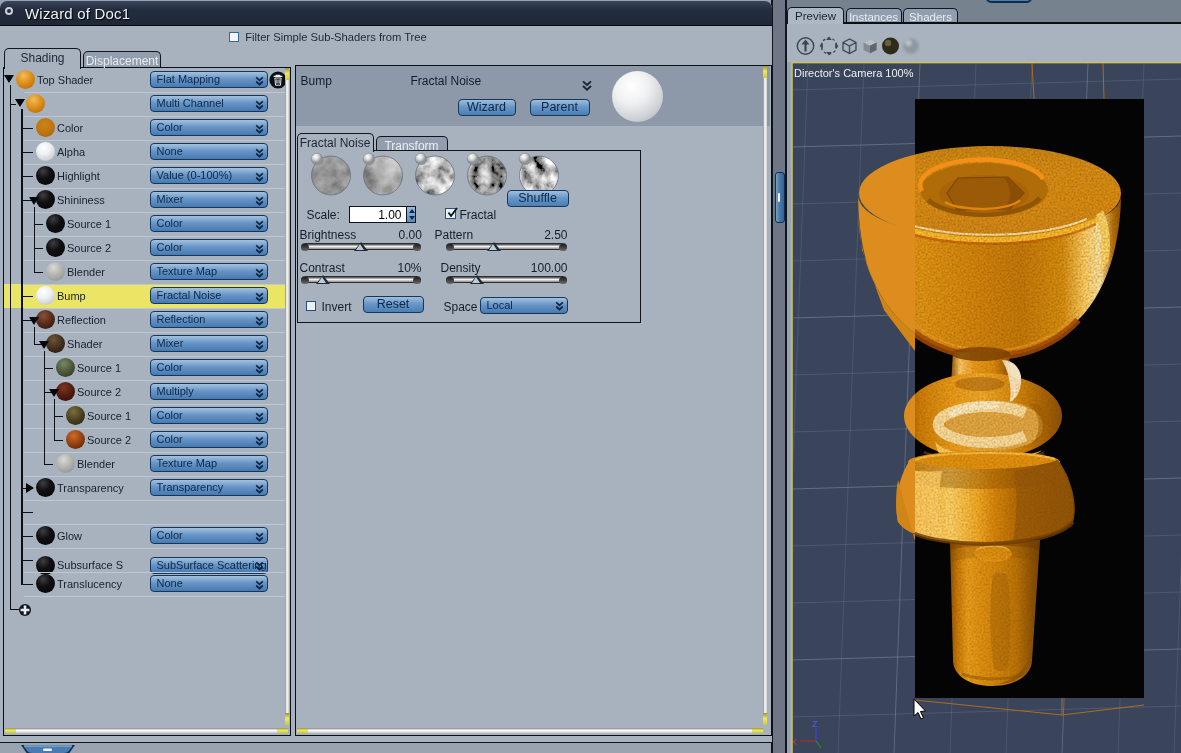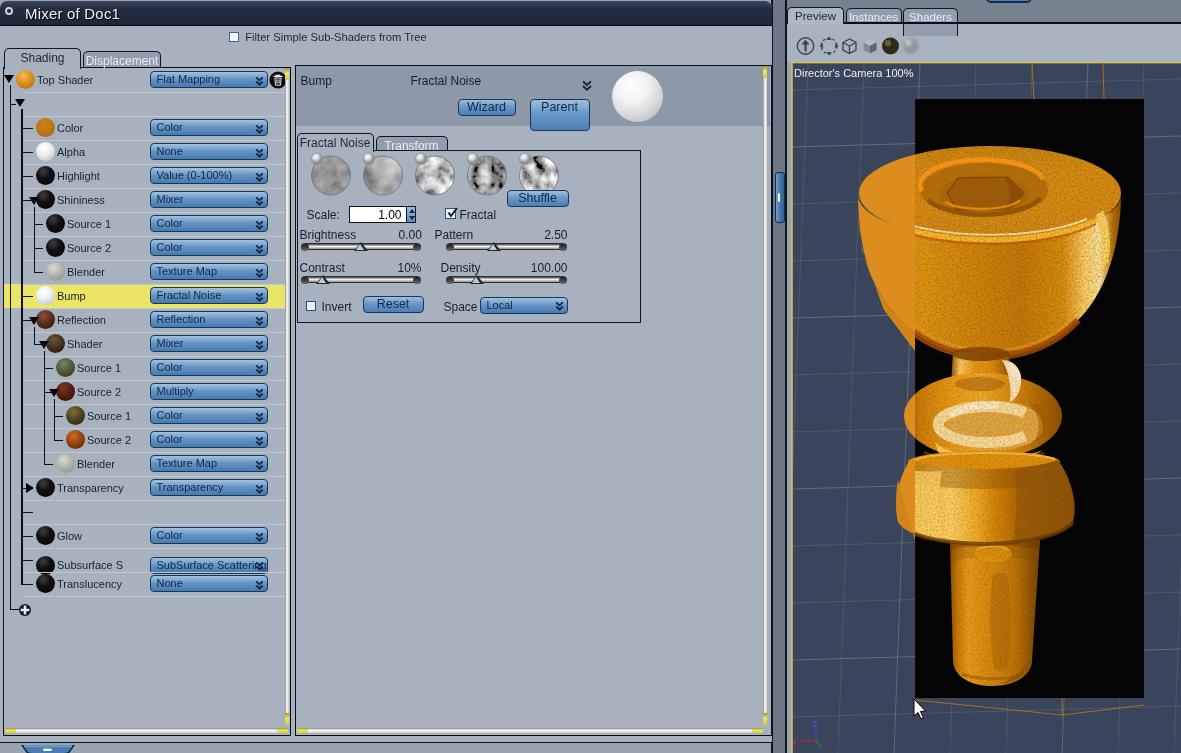--- a/index.html
+++ b/index.html
@@ -44,21 +44,21 @@
 <div class="abs" style="left:0;top:742.5px;width:771px;height:11px;background:#9aa3b0;"></div>
 <div class="abs" style="left:0;top:741px;width:771px;height:1.5px;background:#10141c;"></div>
 <svg class="abs" style="left:21px;top:744.5px;" width="54" height="10" viewBox="0 0 54 10">
 <path d="M1 0 H53 L48.5 6.5 Q47 8.8 43 8.8 H11 Q7 8.8 5.5 6.5 Z" fill="#4a7cb0" stroke="#132f4e" stroke-width="1.6"></path>
 <path d="M3 1 H51" stroke="#7fa8d0" stroke-width="1.6"></path>
 <rect x="22" y="3.4" width="9" height="2.6" rx="1.3" fill="#eef3f8"></rect>
 </svg>
 <div class="abs" style="left:787px;top:0;width:394px;height:23px;background:#77828f;"></div>
 <div class="abs" style="left:986px;top:-11px;width:46px;height:14px;background:#4d7fb4;border:2px solid #112c49;border-radius:5px;"></div>
 <div class="tab off" style="left:845.5px;top:8px;width:56px;height:15px;font-size:11.5px;">Instances</div>
-<div class="tab off" style="left:903px;top:8px;width:55px;height:28px;font-size:11.5px;">Shaders</div>
+<div class="tab off" style="left:903px;top:8px;width:55px;height:15px;font-size:11.5px;">Shaders</div>
 <div class="abs" style="left:787px;top:22px;width:394px;height:1.5px;background:#0b0e14;z-index:2;"></div>
 <div class="tab on" style="left:787px;top:7px;width:57px;height:17px;font-size:11.5px;background:#aeb8c4;">Preview</div>
 <div class="abs" style="left:787px;top:23.5px;width:394px;height:38.5px;background:#a9b3bf;"></div>
 <svg class="abs" style="left:796px;top:35px;" width="124" height="22" viewBox="0 0 124 22">
 <defs>
         <filter id="fz" x="-40%" y="-40%" width="180%" height="180%">
           <feGaussianBlur stdDeviation="1.6"></feGaussianBlur>
         </filter>
         <clipPath id="annclip">
           <ellipse cx="990" cy="193" rx="131" ry="47"></ellipse>
@@ -281,31 +281,37 @@
 <text x="794" y="77" font-size="11" fill="#eef1f5" font-family="Liberation Sans">Director's Camera 100%</text>
 
 <path d="M914 699 L 914 716 L 918 712.5 L 921 719 L 923.5 718 L 920.5 711.5 L 925.5 711 Z" fill="#ffffff" stroke="#000" stroke-width="1"></path>
 </g>
 <rect x="791.2" y="62" width="1.4" height="691" fill="#d2c24a"></rect>
 <rect x="791.2" y="61.8" width="389.8" height="1.4" fill="#d2c24a"></rect>
 </svg>
 <div id="dialog">
 <div id="titlebar">
         <span class="widget"></span>
-        <span class="ttl">Mixer of Doc1</span>
+        <span class="ttl">Wizard of Doc1</span>
       </div>
 <div id="filterrow"><span style="display:inline-block;width:10px;height:10px;background:#f2f6fa;border:1.5px solid #3c6694;vertical-align:-1px;"></span>&nbsp; Filter Simple Sub-Shaders from Tree</div>
 <div class="tab on" style="left:4px;top:47px;width:77px;height:21px;">Shading</div>
 <div class="tab off" style="left:83px;top:50px;width:78px;height:16px;">Displacement</div>
 
 <div id="treepanel">
 <div class="row" style="top:-0.5px;">
 <span class="sph" style="left:12.0px;top:2.5px;background:radial-gradient(circle at 40% 30%, #f4bb5e 0%, #e0931f 40%, #c0740e 78%, #9a5c0a 100%);"></span>
 <span class="lbl" style="left:33.0px;">Top Shader</span>
 <div class="dd" style="left:145.5px;width:118px;top:3.5px;">Flat Mapping<span class="chev"><svg width="9" height="10" viewBox="0 0 9 10">
+                <path d="M1.2 1.3 L4.5 4.3 L7.8 1.3 M1.2 5.5 L4.5 8.5 L7.8 5.5" fill="none" stroke="#0e2543" stroke-width="1.7"></path>
+              </svg></span></div>
+</div>
+<div class="row" style="top:23.5px;">
+<span class="sph" style="left:22.0px;top:2.5px;background:radial-gradient(circle at 40% 30%, #f4bb5e 0%, #e0931f 40%, #c0740e 78%, #9a5c0a 100%);"></span>
+<div class="dd" style="left:145.5px;width:118px;top:3.5px;">Multi Channel<span class="chev"><svg width="9" height="10" viewBox="0 0 9 10">
                 <path d="M1.2 1.3 L4.5 4.3 L7.8 1.3 M1.2 5.5 L4.5 8.5 L7.8 5.5" fill="none" stroke="#0e2543" stroke-width="1.7"></path>
               </svg></span></div>
 </div>
 <div class="row" style="top:47.5px;">
 <span class="sph" style="left:32.0px;top:2.5px;background:radial-gradient(circle at 45% 35%, #cd8517 0%, #bc7410 55%, #985c0b 100%);"></span>
 <span class="lbl" style="left:53.0px;">Color</span>
 <div class="dd" style="left:145.5px;width:118px;top:3.5px;">Color<span class="chev"><svg width="9" height="10" viewBox="0 0 9 10">
                 <path d="M1.2 1.3 L4.5 4.3 L7.8 1.3 M1.2 5.5 L4.5 8.5 L7.8 5.5" fill="none" stroke="#0e2543" stroke-width="1.7"></path>
               </svg></span></div>
 </div>
@@ -512,21 +518,21 @@
 </div>
 <div id="midpanel">
 <div class="abs" style="left:0;top:0;width:474px;height:60px;background:#8d98a8;"></div>
 <div class="mtxt" style="left:5px;top:8px;">Bump</div>
 <div class="mtxt" style="left:115px;top:8px;">Fractal Noise</div>
 <span class="abs" style="left:286px;top:11px;width:10px;height:11px;"><svg width="10" height="11" viewBox="0 0 10 11">
             <path d="M1 1.4 L5 5 L9 1.4 M1 6 L5 9.6 L9 6" fill="none" stroke="#1a2433" stroke-width="1.9"></path>
           </svg></span>
 <span class="abs" style="left:316px;top:5px;width:51px;height:51px;border-radius:50%;background:radial-gradient(circle at 38% 30%, #ffffff 0%, #f0f1f2 35%, #cdd0d4 70%, #a2a8ae 95%);"></span>
 <div class="btn" style="left:162px;top:33px;width:58px;height:17px;line-height:15px;">Wizard</div>
-<div class="btn" style="left:234px;top:33px;width:60px;height:32px;line-height:15px;">Parent</div>
+<div class="btn" style="left:234px;top:33px;width:60px;height:17px;line-height:15px;">Parent</div>
 <div class="tab on" style="left:1px;top:67px;width:77px;height:19px;font-size:12px;">Fractal Noise</div>
 <div class="tab off" style="left:80px;top:70px;width:72px;height:14px;font-size:12px;">Transform</div>
 <div class="gbox" style="left:1px;top:83.5px;width:344px;height:173px;"></div>
 <svg class="abs" style="left:14px;top:86px;" width="250" height="46" viewBox="0 0 250 46">
 <defs>
 <filter id="n1" x="-15%" y="-15%" width="130%" height="130%">
               <feTurbulence type="fractalNoise" baseFrequency="0.055" numOctaves="4" seed="4"></feTurbulence>
               <feColorMatrix type="matrix" values="0.33 0.33 0.34 0 0 0.33 0.33 0.34 0 0 0.33 0.33 0.34 0 0 0 0 0 0 1"></feColorMatrix>
               <feComponentTransfer>
                 <feFuncR type="linear" slope="1.05" intercept="-0.22"></feFuncR>

